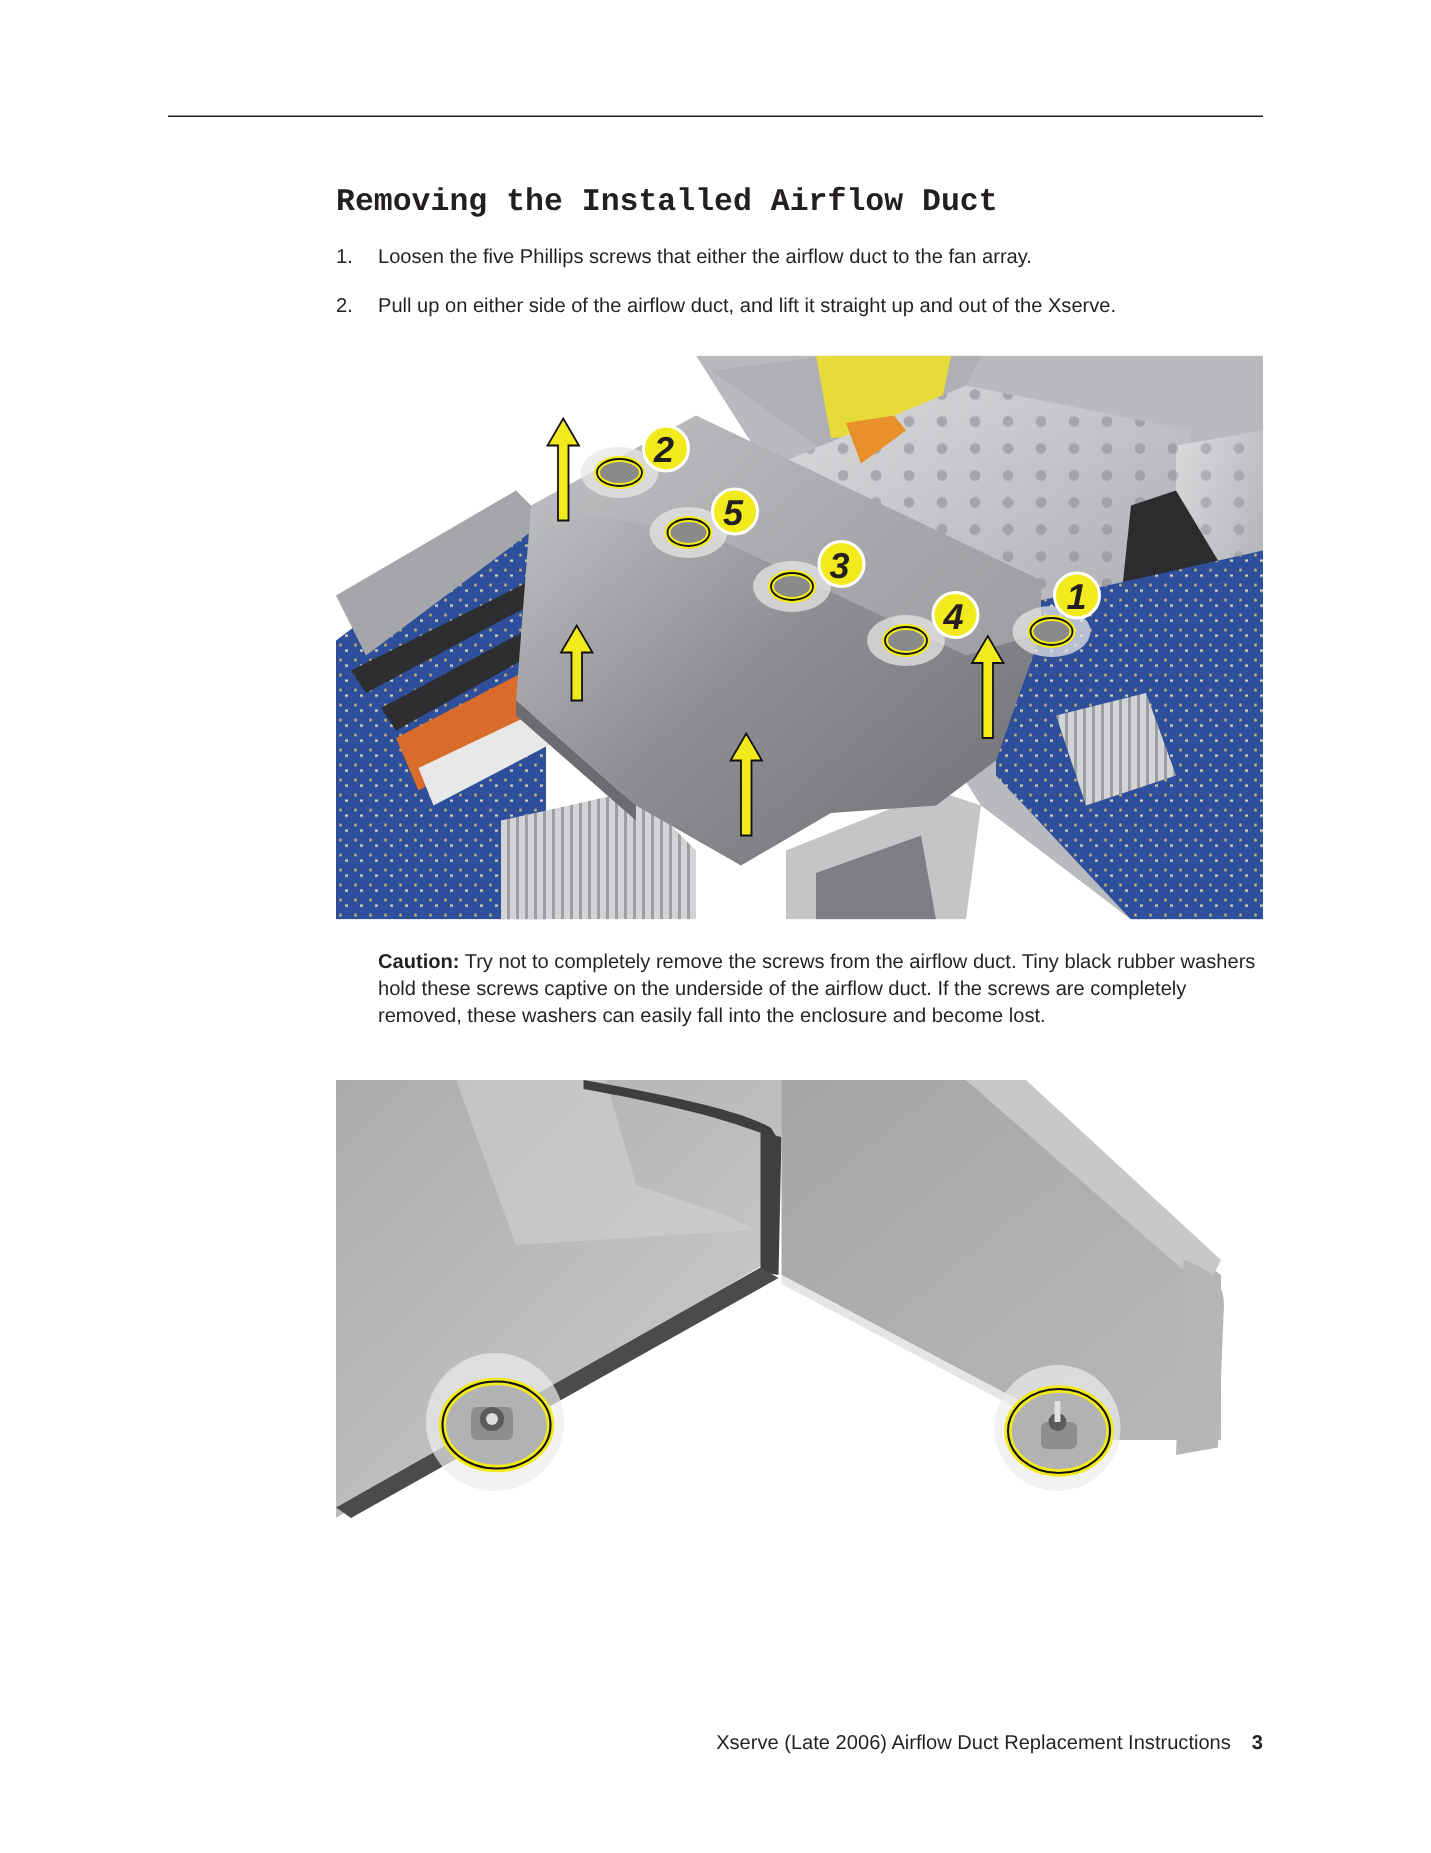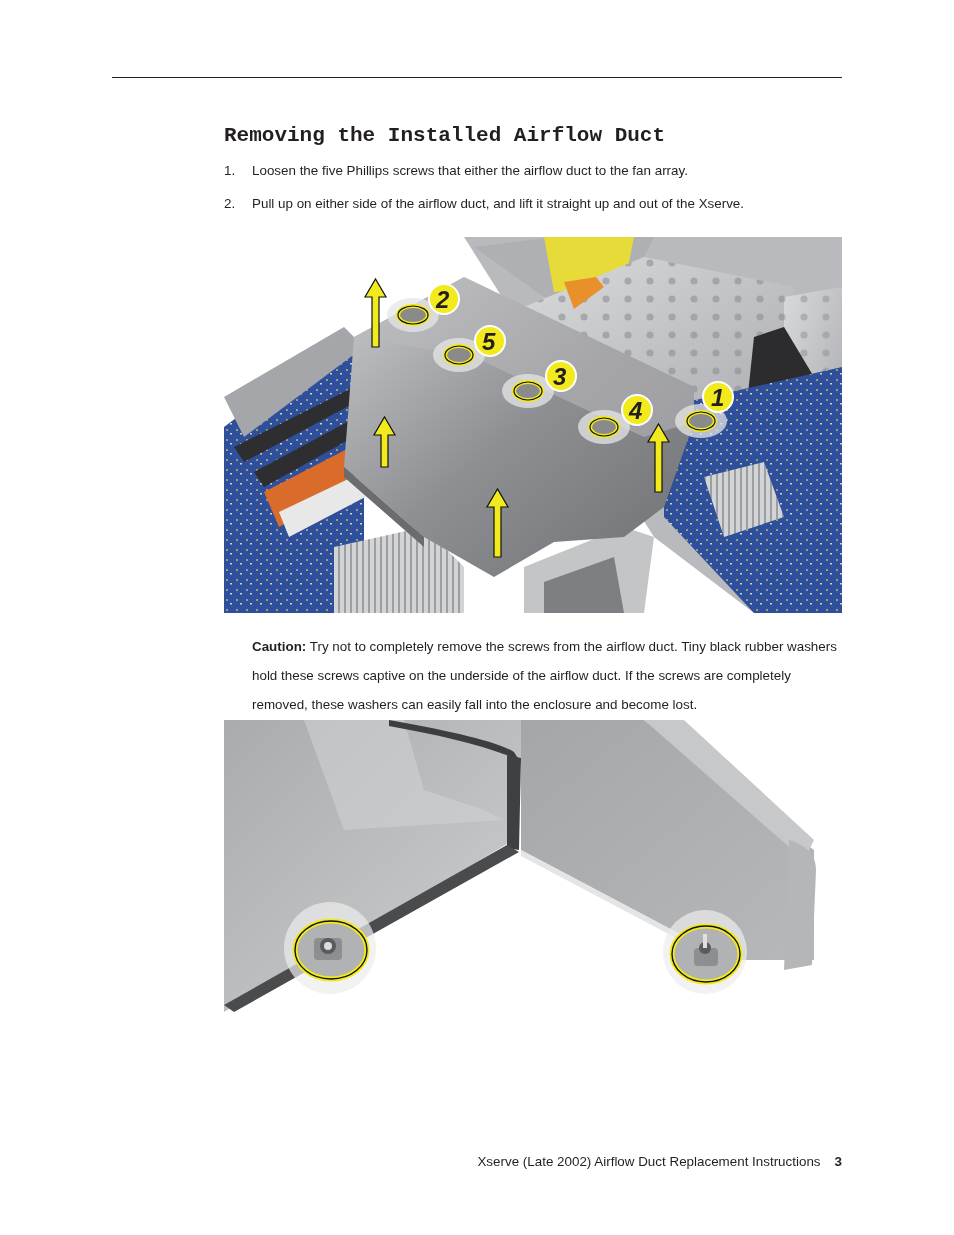--- a/index.html
+++ b/index.html
@@ -10,21 +10,21 @@
              font-family: Liberation Mono, monospace; font-weight: bold; font-size: 21px; color: #231f20; white-space: nowrap; }
   .step { position: absolute; left: 224px; font-size: 13.4px; color: #231f20; white-space: nowrap; }
   .step .num { position: absolute; left: 0; }
   .step .txt { position: absolute; left: 28px; }
   .step1 { top: 163px; }
   .step2 { top: 196px; }
   .photo { position: absolute; overflow: hidden; }
   .photo1 { left: 224px; top: 237px; width: 618px; height: 376px; background: #ffffff; }
   .photo2 { left: 224px; top: 720px; width: 618px; height: 292px; background: #ffffff; }
   .photo svg { position: absolute; left: 0; top: 0; }
-  .caution { position: absolute; left: 252px; top: 632px; width: 590px; font-size: 13.4px; line-height: 29px; color: #231f20; }
+  .caution { position: absolute; left: 252px; top: 632px; width: 590px; font-size: 13.4px; line-height: 18px; color: #231f20; }
   .caution .label { font-weight: bold; }
   .footer { position: absolute; right: 112px; top: 1154px; font-size: 13.4px; color: #231f20; white-space: nowrap; }
   .footer .page { font-weight: bold; margin-left: 14px; }
   .callout-text { font-family: "Liberation Sans", sans-serif; font-weight: bold; font-style: italic; font-size: 24px; fill: #231f20; }
 </style>
 </head>
 <body>
 
 <div class="rule"></div>
 
@@ -203,14 +203,14 @@
       <ellipse cx="482" cy="234" rx="34" ry="28" fill="#b0b2b4" stroke="#f2ea1c" stroke-width="5"></ellipse>
       <ellipse cx="482" cy="234" rx="34" ry="28" fill="none" stroke="#111" stroke-width="1.4"></ellipse>
       <rect x="470" y="228" width="24" height="18" rx="4" fill="#8c8e90"></rect>
       <circle cx="481" cy="228" r="6" fill="#5a5b5c"></circle>
       <rect x="479" y="214" width="4" height="14" fill="#e0e0e0"></rect>
     </g>
   </svg>
 </div>
 
 <div class="footer">
-  <span>Xserve (Late 2002) Airflow Duct Replacement Instructions</span><span class="page">3</span>
+  <span>Xserve (Late 2006) Airflow Duct Replacement Instructions</span><span class="page">3</span>
 </div>
 
 </body></html>

